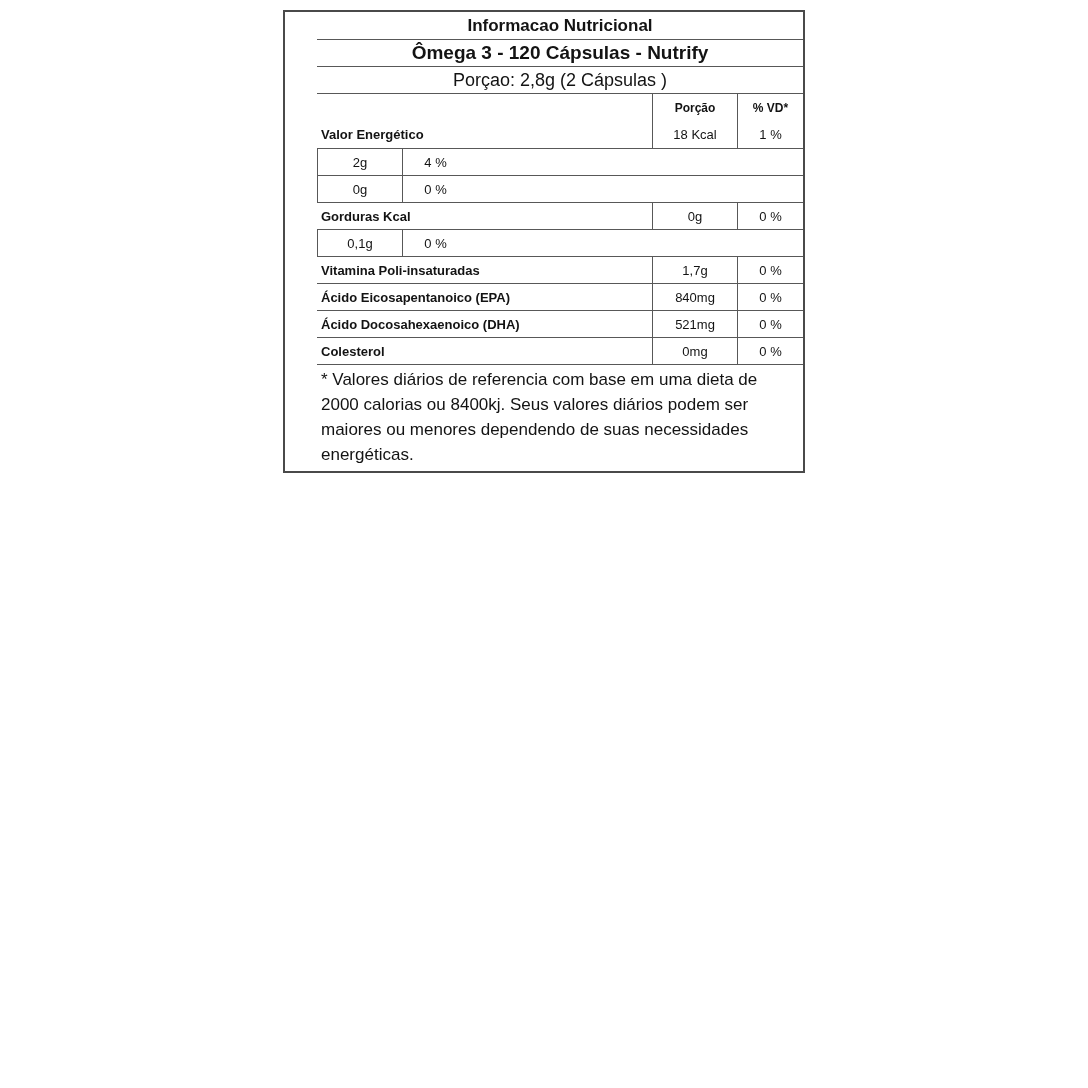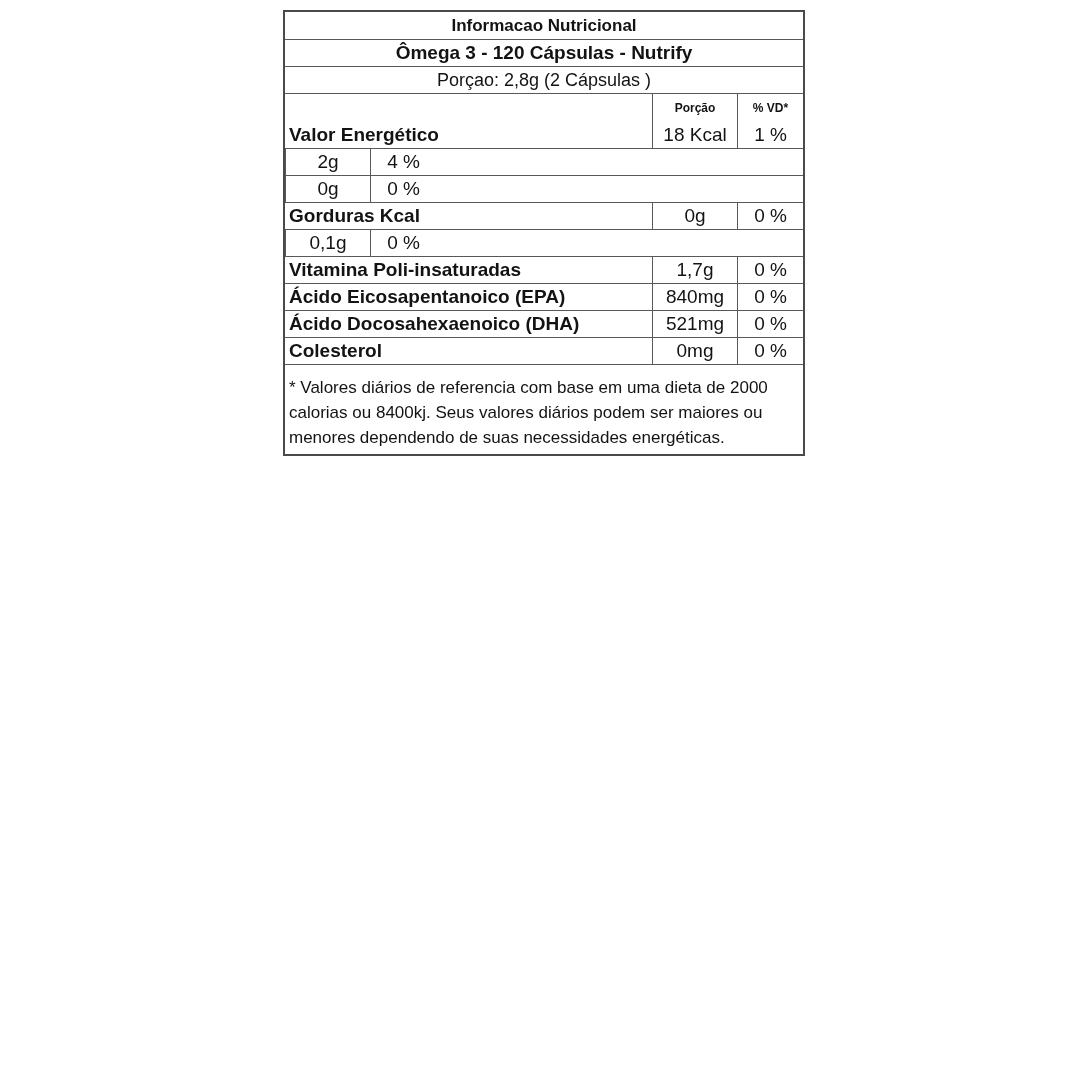--- a/index.html
+++ b/index.html
@@ -26,20 +26,21 @@
     width: 518px;
     border: 2px solid #4a4a4a;
     background: #ffffff;
   }
   .row {
     display: flex;
     align-items: center;
     box-sizing: border-box;
     min-height: 27px;
     border-top: 1.5px solid #585858;
+    margin-left: 32px;
   }
   .row:first-child { border-top: none; }
   .row.title {
     justify-content: center;
     font-weight: bold;
     font-size: 17px;
     height: 27px;
   }
   .row.subtitle {
     justify-content: center;
@@ -52,21 +53,21 @@
     font-weight: normal;
     font-size: 18px;
     height: 27px;
   }
   .row.header-row {
     font-weight: bold;
     font-size: 12px;
     height: 28px;
   }
   .row.data-row {
-    font-size: 19px;
+    font-size: 13px;
     height: 27px;
   }
   .cell {
     box-sizing: border-box;
     height: 100%;
     display: flex;
     align-items: center;
   }
   .cell.label {
     flex: 1 1 auto;
@@ -89,21 +90,21 @@
     font-weight: normal;
   }
   .header-row .cell.val,
   .header-row .cell.dv {
     font-weight: bold;
   }
   .row.footnote {
     display: block;
     font-size: 17px;
     line-height: 25px;
-    padding: 10px 6px 4px 4px;
+    padding: 2px 6px 4px 4px;
     font-weight: normal;
     min-height: 76px;
   }
 </style>
 </head>
 <body>
 
 <div class="canvas">
   <div class="nutri-table">
     <div class="row title">Informacao Nutricional</div>

